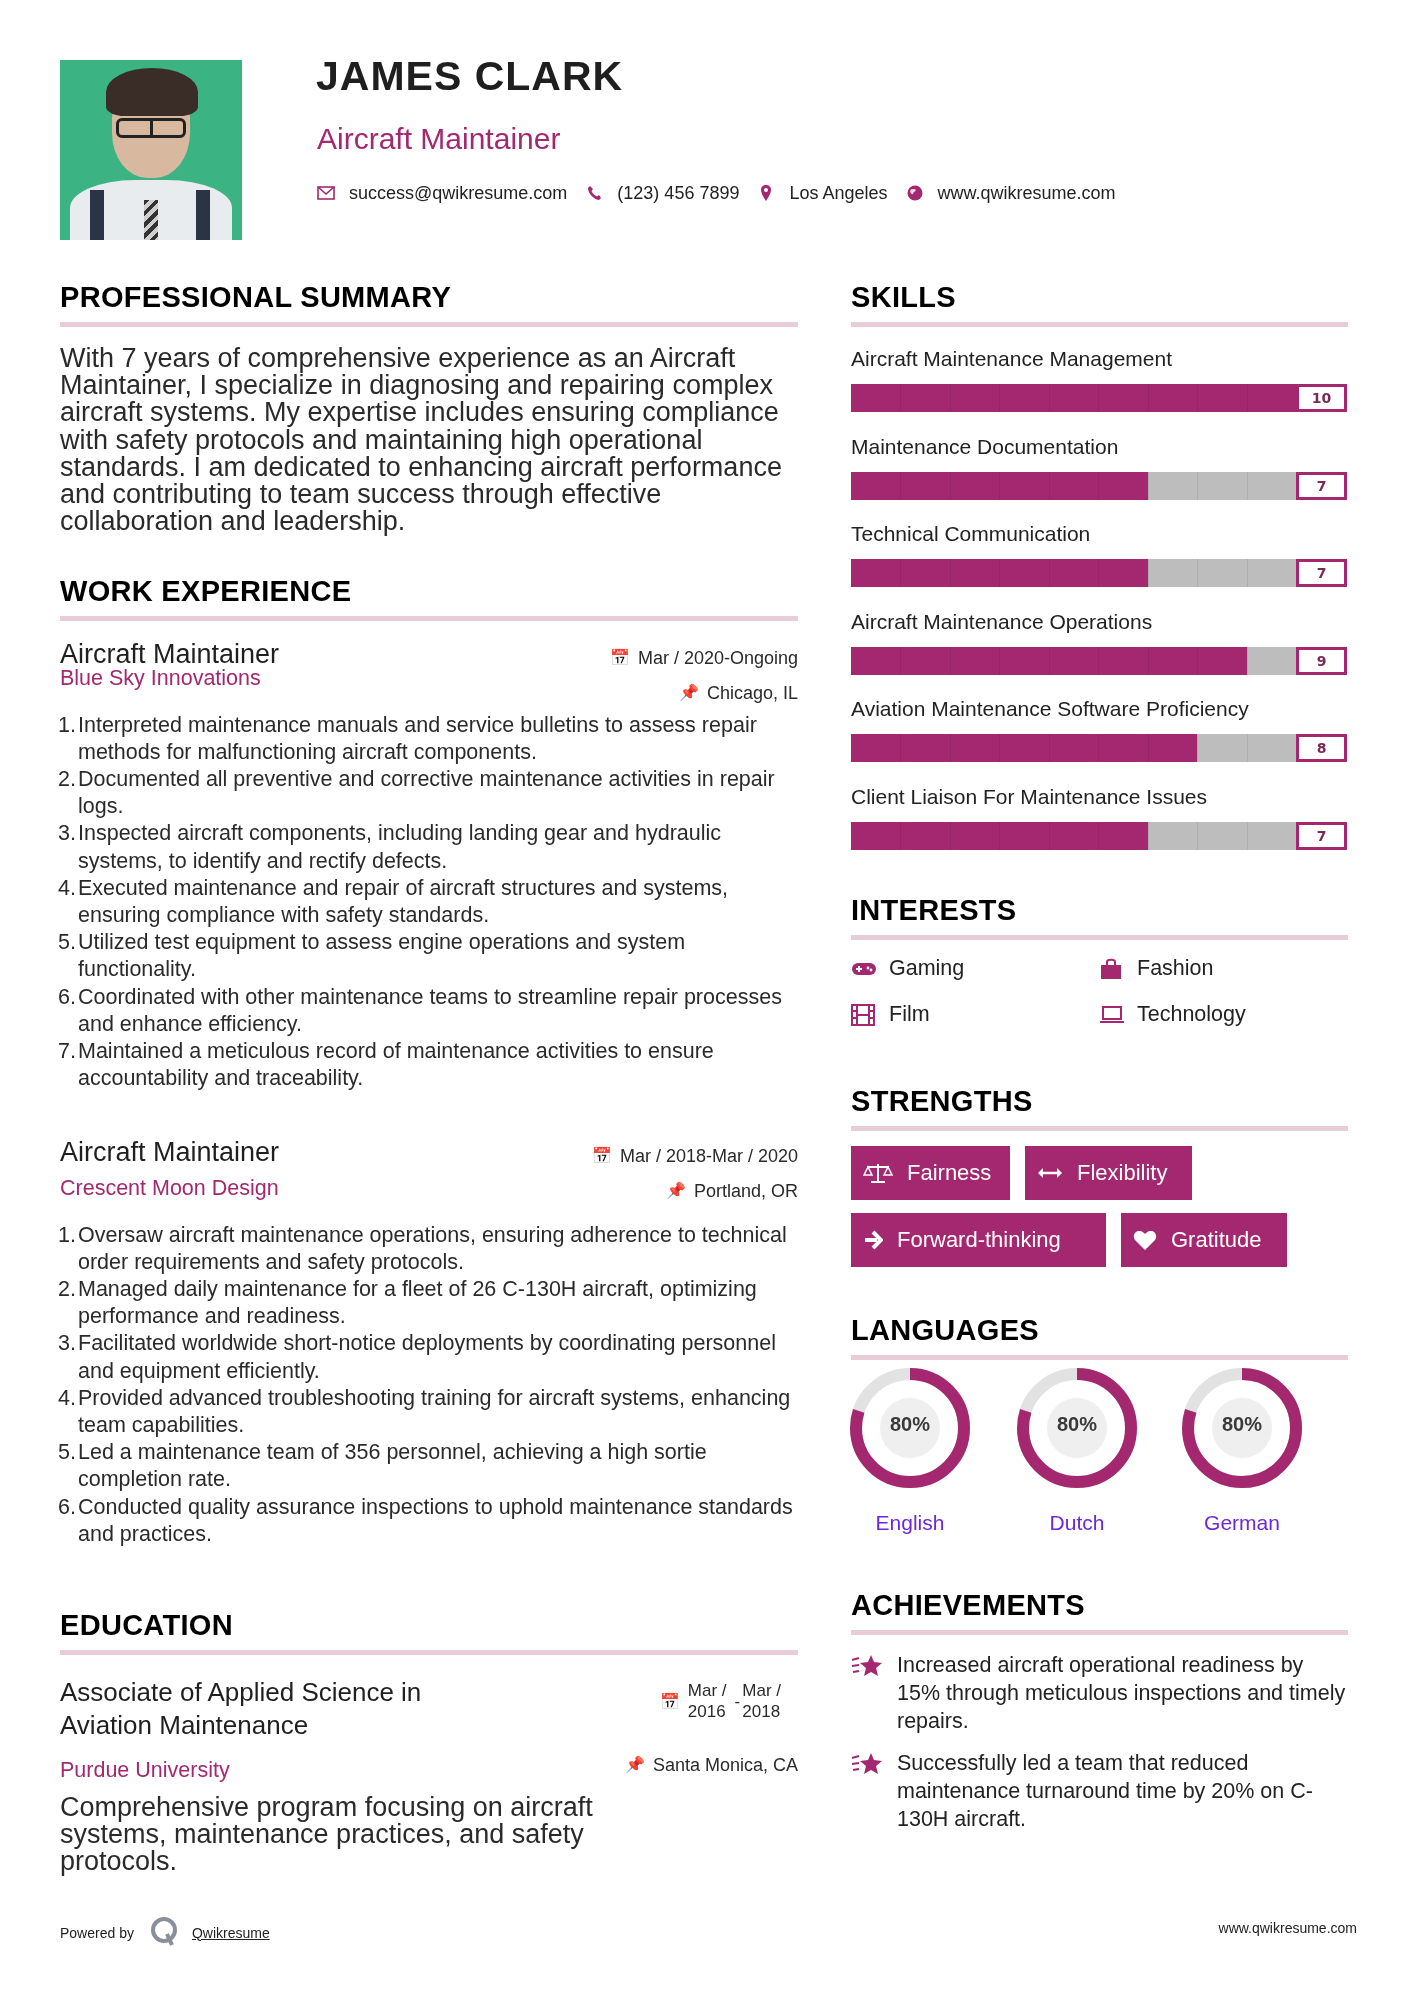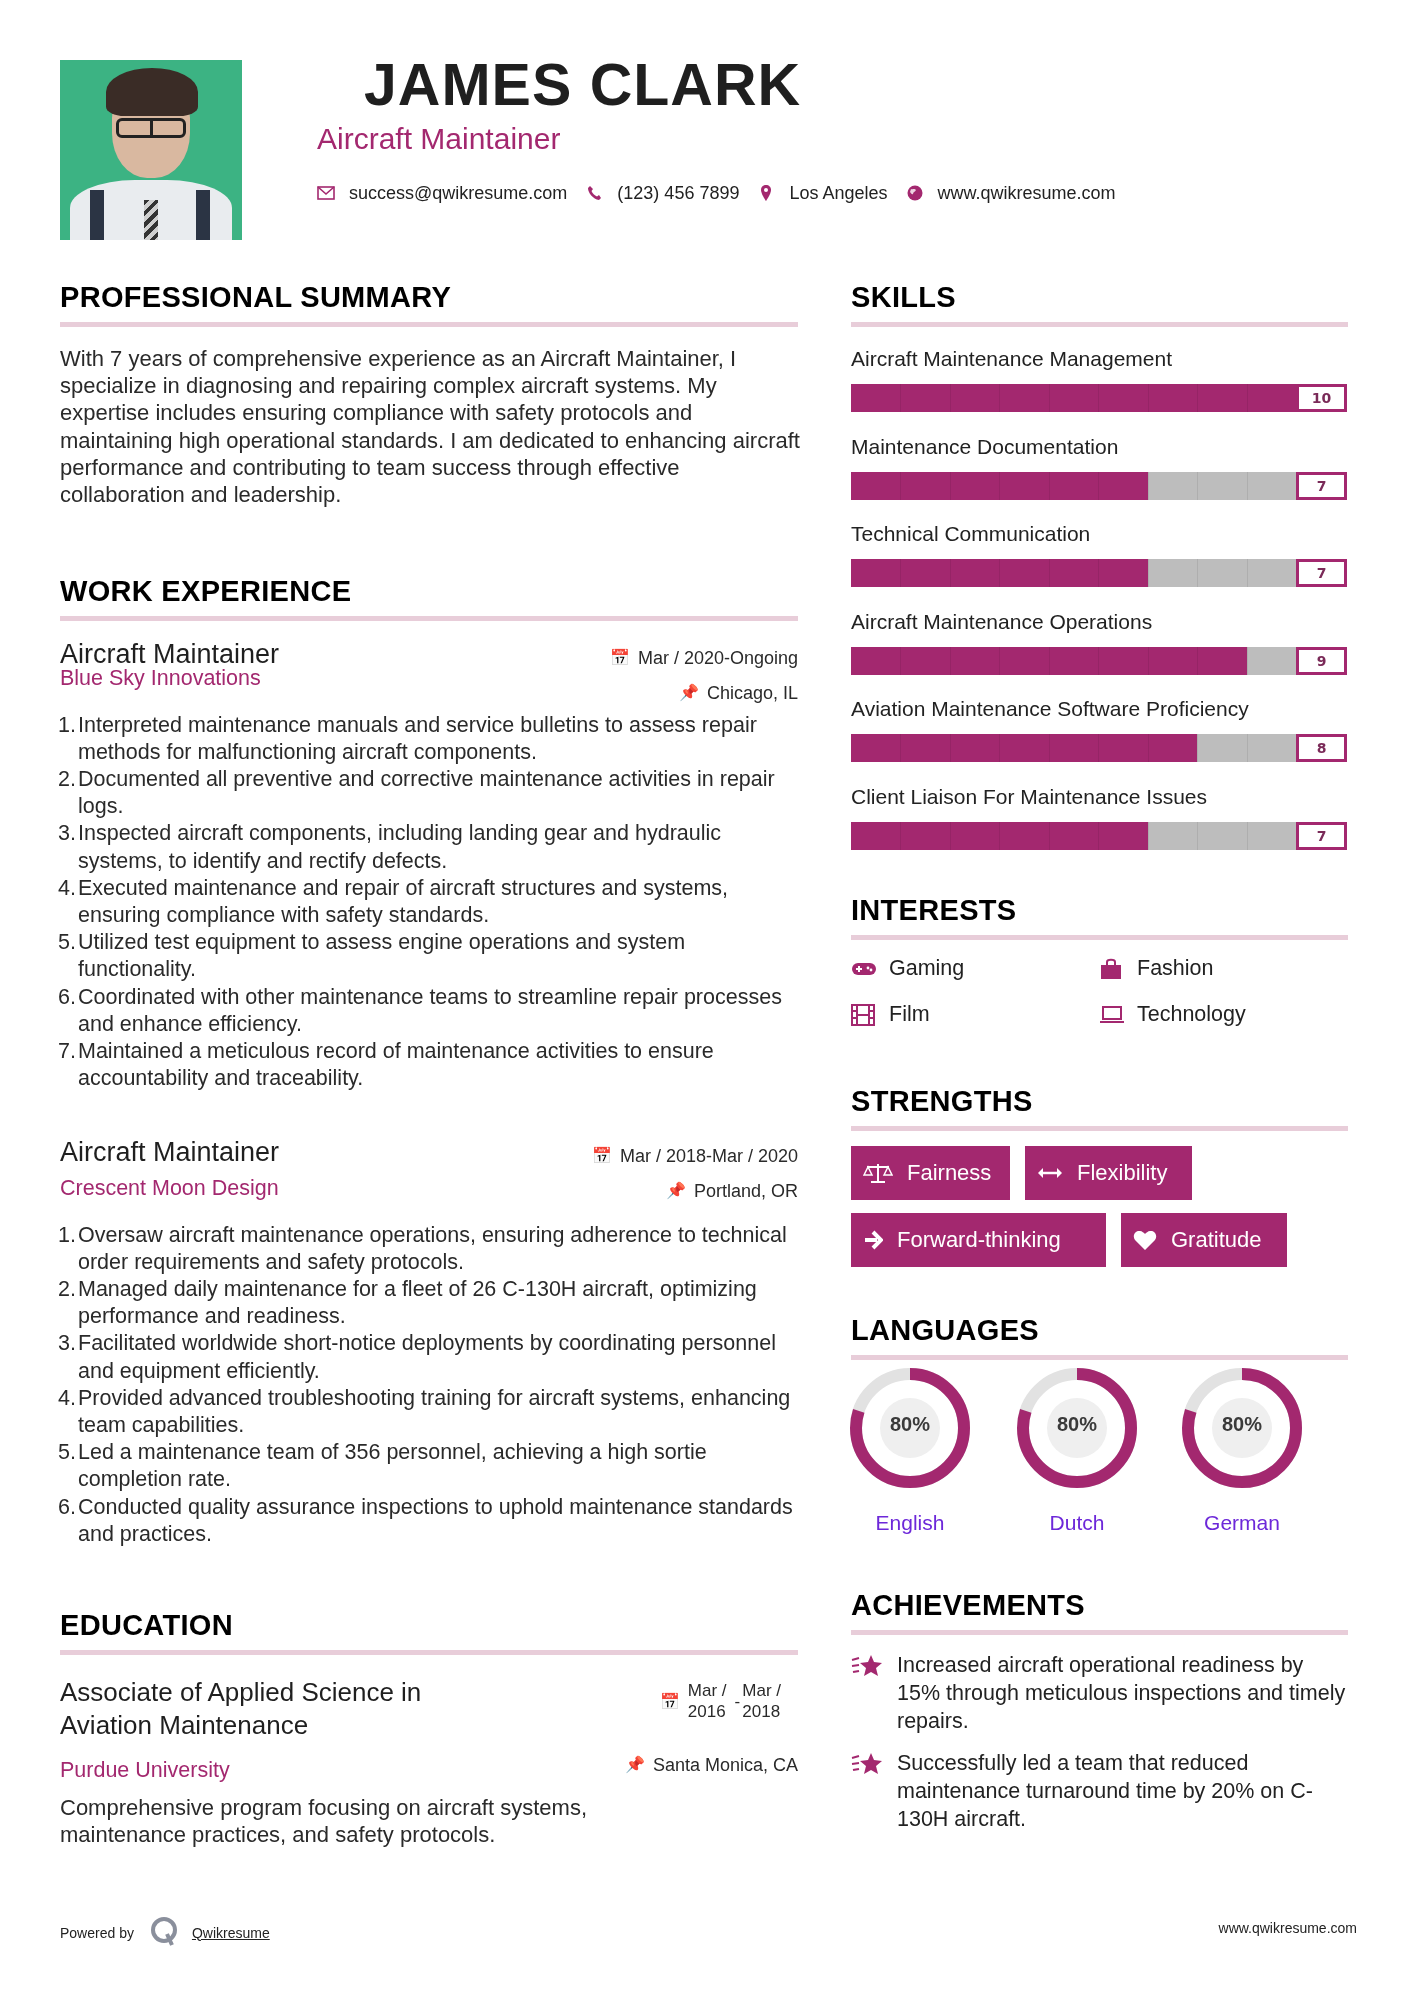--- a/index.html
+++ b/index.html
@@ -11,31 +11,31 @@
   .photo { left: 60px; top: 60px; width: 182px; height: 180px; background: #3cb383; overflow: hidden; }
   .photo .head { position: absolute; left: 52px; top: 18px; width: 78px; height: 100px; background: #d9b8a0; border-radius: 40% 40% 45% 45%; }
   .photo .hair { position: absolute; left: 46px; top: 8px; width: 92px; height: 48px; background: #3a2c26; border-radius: 50% 50% 20% 20%; }
   .photo .glasses { position: absolute; left: 56px; top: 58px; width: 70px; height: 20px; border: 3px solid #222; border-radius: 6px; }
   .photo .glasses:after { content: ""; position: absolute; left: 31px; top: -3px; width: 3px; height: 20px; background: #fff0; border-left: 3px solid #222; }
   .photo .shirt { position: absolute; left: 10px; top: 120px; width: 162px; height: 70px; background: #e9ecef; border-radius: 40% 40% 0 0; }
   .photo .strap-l { position: absolute; left: 30px; top: 130px; width: 14px; height: 60px; background: #2b3444; }
   .photo .strap-r { position: absolute; left: 136px; top: 130px; width: 14px; height: 60px; background: #2b3444; }
   .photo .tie { position: absolute; left: 84px; top: 140px; width: 14px; height: 45px; background: repeating-linear-gradient(135deg,#333 0 4px,#cfcfcf 4px 8px); }
 
-  .name { left: 316px; top: 56px; font-size: 59px; font-weight: 700; letter-spacing: 1px; color: #1f1f1f; line-height: 1; margin-left: 48px; }
+  .name { left: 316px; top: 56px; font-size: 41px; font-weight: 700; letter-spacing: 1px; color: #1f1f1f; line-height: 1; }
   .jobtitle { left: 317px; top: 124px; font-size: 30px; color: #a3286f; line-height: 1; }
   .contact { left: 317px; top: 182px; display: flex; align-items: center; font-size: 18px; color: #222; line-height: 22px; }
   .contact .ci { display: flex; align-items: center; margin-right: 18px; }
   .contact .icon { color: #a3286f; margin-right: 14px; width: 18px; height: 18px; display: inline-flex; align-items: center; justify-content: center; }
 
   
   .sec-title { font-size: 29px; font-weight: 700; color: #000000; line-height: 1; letter-spacing: 0.3px; }
   .divider { height: 5px; background: #e8cdd9; }
 
-  .para { font-size: 22px; line-height: 27.2px; color: #2a2a2a; }
+  .para { font-size: 27px; line-height: 27.2px; color: #2a2a2a; }
 
   .job-title { font-size: 27px; color: #1f1f1f; line-height: 1; }
   .company { font-size: 21.5px; color: #a3286f; line-height: 1; }
   .meta { font-size: 18px; color: #2a2a2a; line-height: 1; display: flex; align-items: center; justify-content: flex-end; }
   .meta .mi { margin-right: 8px; color: #444; font-size: 16px; }
 
   ol.bullets { list-style: none; font-size: 21.5px; line-height: 27.2px; color: #2a2a2a; }
   ol.bullets li { position: relative; padding-left: 18px; }
   ol.bullets li .num { position: absolute; left: -4px; top: 0; width: 20px; text-align: right; }
 

